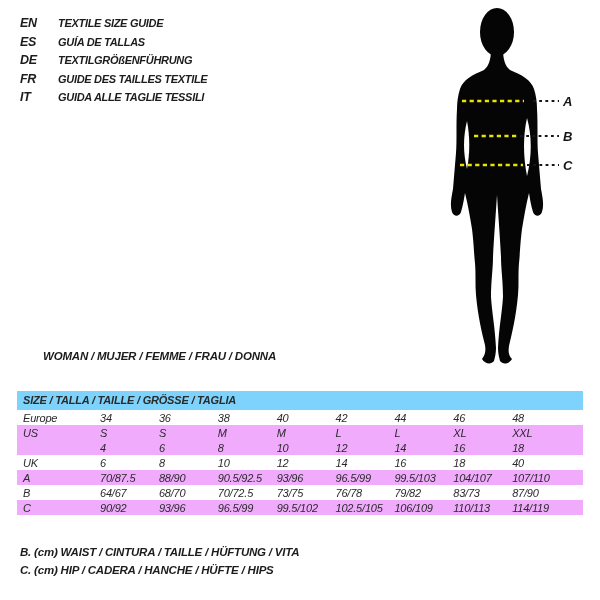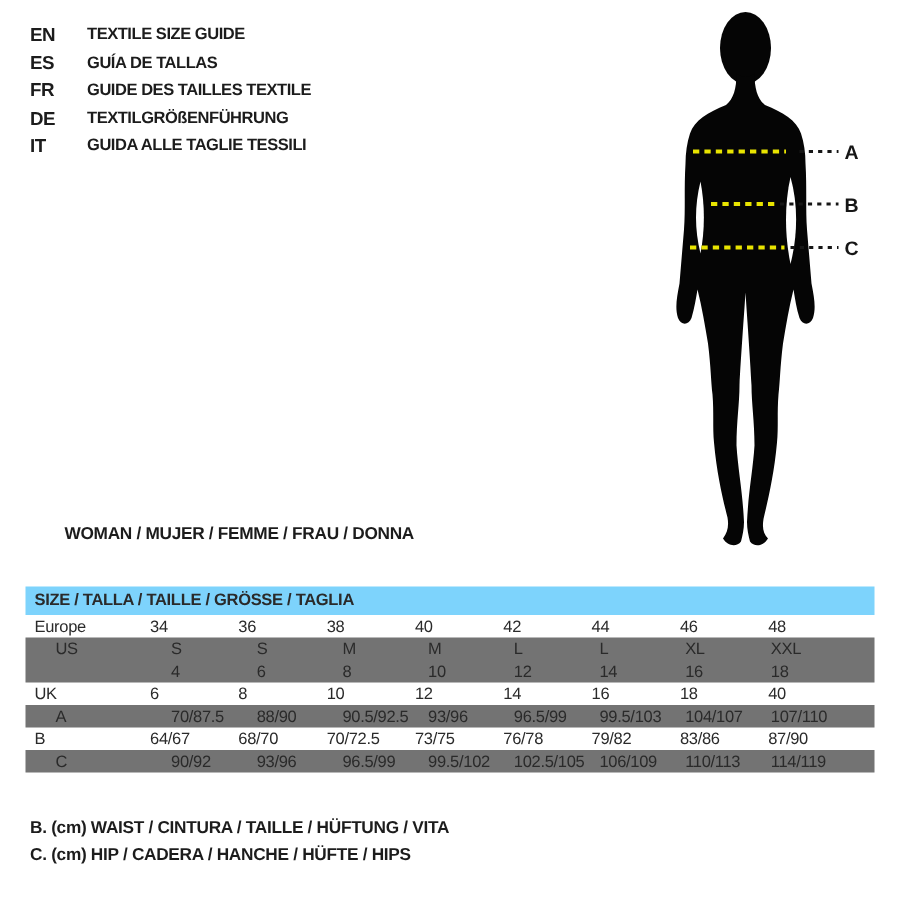--- a/index.html
+++ b/index.html
@@ -1,19 +1,19 @@
 <!DOCTYPE html>
 <html><head>
 <meta charset="utf-8">
 <style>
   * { margin:0; padding:0; box-sizing:border-box; }
   html,body { background:#ffffff; }
   .page {
     position:relative; width:600px; height:600px; background:#ffffff;
-    font-family:"Liberation Sans", sans-serif; color:#1c1c1c; overflow:hidden;
+    font-family:"Liberation Sans", sans-serif; color:#1c1c1c; overflow:hidden;font-style:italic;
   }
 
   
   .langs { position:absolute; left:20px; top:14px; }
   .lang-row { display:flex; height:18.5px; align-items:center; }
   .lang-code { width:38px; font-weight:bold; font-size:12.5px; letter-spacing:-0.3px; }
   .lang-label { font-weight:bold; font-size:11px; letter-spacing:-0.3px; white-space:nowrap; }
 
   
   .figure-svg { position:absolute; left:412px; top:5px; width:188px; height:370px; }
@@ -24,21 +24,21 @@
   
   .section-title { position:absolute; left:20px; top:350px; font-size:11.5px; font-weight:bold;
                    letter-spacing:-0.2px; white-space:nowrap;margin-left:23px; }
 
   
   .size-table { position:absolute; left:17px; top:391px; width:566px; }
   .thead { height:19px; line-height:19px; background:#7dd3fc; font-weight:bold;
            font-size:11px; letter-spacing:-0.2px; padding-left:6px; color:#2a2a2a; }
   .trow { display:flex; height:15px; line-height:16.3px; font-size:11px;
           color:#2a2a2a; padding-right:12px; }
-  .trow.alt { background:#737373;padding-left:14px; }
+  .trow.alt { background:#f0abfc; }
   .tlabel { width:83px; padding-left:6px; flex:none; letter-spacing:-0.2px; }
   .tcell { flex:1; letter-spacing:-0.2px; }
 
   
   .legend { position:absolute; left:20px; top:544px; }
   .legend-line { font-size:11.5px; font-weight:bold; letter-spacing:-0.2px;
                  line-height:17.5px; white-space:nowrap; }
 </style>
 </head>
 <body>
@@ -48,26 +48,26 @@
   <div class="langs">
     <div class="lang-row">
       <span class="lang-code">EN</span>
       <span class="lang-label">TEXTILE SIZE GUIDE</span>
     </div>
     <div class="lang-row">
       <span class="lang-code">ES</span>
       <span class="lang-label">GUÍA DE TALLAS</span>
     </div>
     <div class="lang-row">
+      <span class="lang-code">DE</span>
+      <span class="lang-label">TEXTILGRÖßENFÜHRUNG</span>
+    </div>
+    <div class="lang-row">
       <span class="lang-code">FR</span>
       <span class="lang-label">GUIDE DES TAILLES TEXTILE</span>
-    </div>
-    <div class="lang-row">
-      <span class="lang-code">DE</span>
-      <span class="lang-label">TEXTILGRÖßENFÜHRUNG</span>
     </div>
     <div class="lang-row">
       <span class="lang-code">IT</span>
       <span class="lang-label">GUIDA ALLE TAGLIE TESSILI</span>
     </div>
   </div>
 
   <svg class="figure-svg" viewBox="0 0 188 370">
     <ellipse cx="85" cy="27" rx="17" ry="24" fill="#050505"></ellipse>
     <path fill="#050505" d="
@@ -189,21 +189,21 @@
     </div>
 
     <div class="trow">
       <span class="tlabel">B</span>
       <span class="tcell">64/67</span>
       <span class="tcell">68/70</span>
       <span class="tcell">70/72.5</span>
       <span class="tcell">73/75</span>
       <span class="tcell">76/78</span>
       <span class="tcell">79/82</span>
-      <span class="tcell">83/86</span>
+      <span class="tcell">83/73</span>
       <span class="tcell">87/90</span>
     </div>
 
     <div class="trow alt">
       <span class="tlabel">C</span>
       <span class="tcell">90/92</span>
       <span class="tcell">93/96</span>
       <span class="tcell">96.5/99</span>
       <span class="tcell">99.5/102</span>
       <span class="tcell">102.5/105</span>

